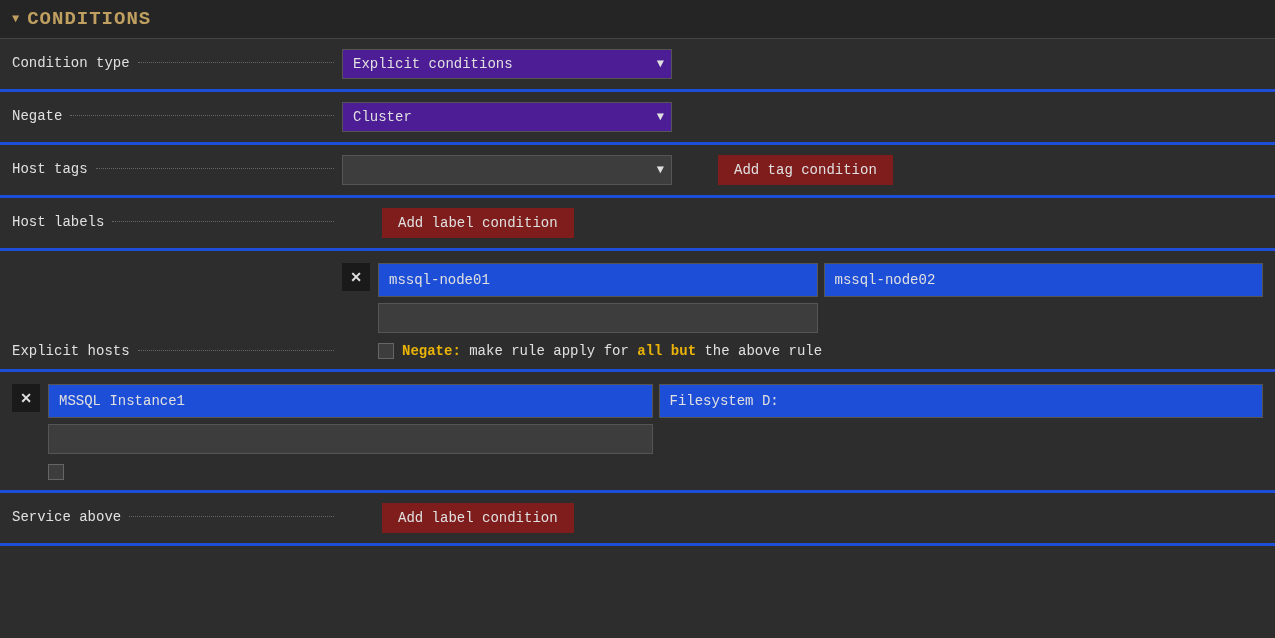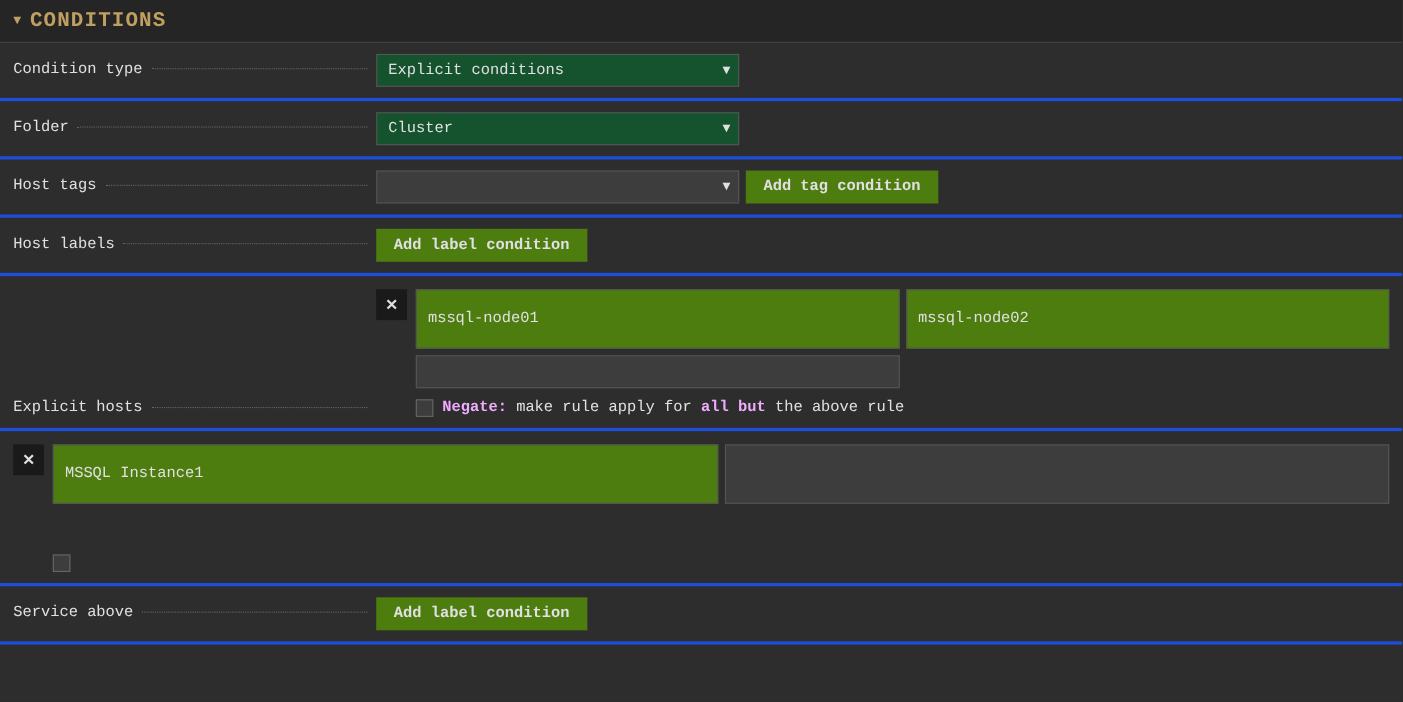--- a/index.html
+++ b/index.html
@@ -79,21 +79,21 @@
       flex-wrap: wrap;
       gap: 6px;
     }
 
     .select-wrapper {
       position: relative;
       display: inline-block;
     }
 
     .select-dropdown {
-      background-color: #14532d;
+      background-color: #4c1d95;
       border: 1px solid #555;
       color: #e0e0e0;
       padding: 6px 32px 6px 10px;
       font-family: inherit;
       font-size: 14px;
       appearance: none;
       cursor: pointer;
       outline: none;
       min-width: 200px;
     }
@@ -106,28 +106,29 @@
       position: absolute;
       right: 8px;
       top: 50%;
       transform: translateY(-50%);
       color: #e0e0e0;
       pointer-events: none;
       font-size: 12px;
     }
 
     .btn-add {
-      background-color: #4d7c0f;
+      background-color: #7f1d1d;
       border: none;
       color: #e0e0e0;
       padding: 7px 16px;
       font-family: inherit;
       font-size: 14px;
       cursor: pointer;
-      font-weight: bold;
+      font-weight: normal;
+      margin-left: 40px;
     }
 
     .host-tags-dropdown {
       background-color: #3d3d3d;
       border: 1px solid #555;
       color: #e0e0e0;
       padding: 6px 32px 6px 10px;
       font-family: inherit;
       font-size: 14px;
       appearance: none;
@@ -152,24 +153,24 @@
     }
 
     .hosts-grid {
       display: grid;
       grid-template-columns: 1fr 1fr;
       gap: 6px;
       width: 100%;
     }
 
     .host-input {
-      background-color: #4d7c0f;
+      background-color: #1d4ed8;
       border: 1px solid #555;
       color: #e0e0e0;
-      padding: 18px 10px;
+      padding: 8px 10px;
       font-family: inherit;
       font-size: 14px;
       outline: none;
       width: 100%;
     }
 
     .host-input-empty {
       background-color: #3d3d3d;
       border: 1px solid #555;
       color: #e0e0e0;
@@ -198,21 +199,21 @@
       flex-shrink: 0;
     }
 
     .negate-text {
       color: #e0e0e0;
       font-size: 14px;
     }
 
     .negate-text strong {
       font-weight: bold;
-      color: #f0abfc;
+      color: #eab308;
     }
 
     .hosts-section-content {
       display: flex;
       flex-direction: column;
       gap: 6px;
       flex: 1;
     }
 
     .section-with-clear {
@@ -243,21 +244,21 @@
           <option>All hosts</option>
           <option>Host tags only</option>
         </select>
         <span class="chevron-down">▼</span>
       </div>
     </div>
   </div>
 
   <div class="form-section">
     <div class="label-col">
-      <span class="label-text">Folder</span>
+      <span class="label-text">Negate</span>
       <span class="label-dots"></span>
     </div>
     <div class="content-col">
       <div class="select-wrapper">
         <select class="select-dropdown select-dropdown-wide">
           <option>Cluster</option>
           <option>Main directory</option>
         </select>
         <span class="chevron-down">▼</span>
       </div>
@@ -316,20 +317,21 @@
     </div>
   </div>
 
   <div class="form-section" style="align-items:flex-start; padding-top:12px;">
     <div class="content-col" style="flex-direction:column; align-items:flex-start;">
       <div class="section-with-clear">
         <button class="clear-btn">✕</button>
         <div class="hosts-section-content">
           <div class="hosts-grid">
             <input class="host-input" type="text" value="MSSQL Instance1" style="">
+            <input class="host-input" type="text" value="Filesystem D:" style="">
             <input class="host-input-empty" type="text" value="" style="">
             <input class="host-input-empty" type="text" value="" style="visibility: hidden;">
           </div>
         </div>
       </div>
       <div class="negate-row" style="margin-left:36px;">
         <input type="checkbox" class="negate-checkbox" style="">
       </div>
     </div>
   </div>

